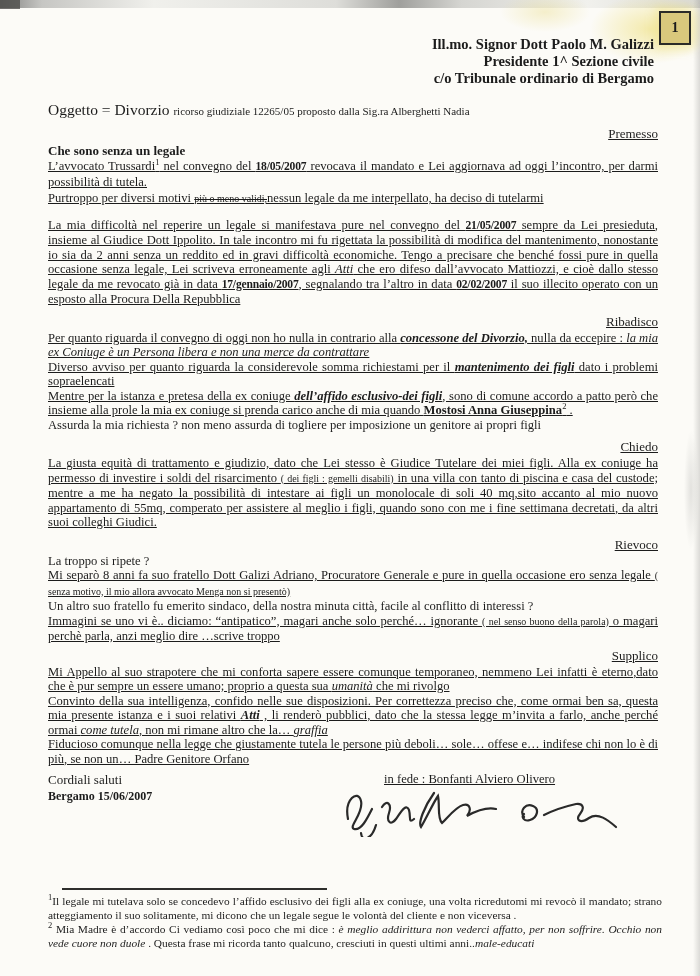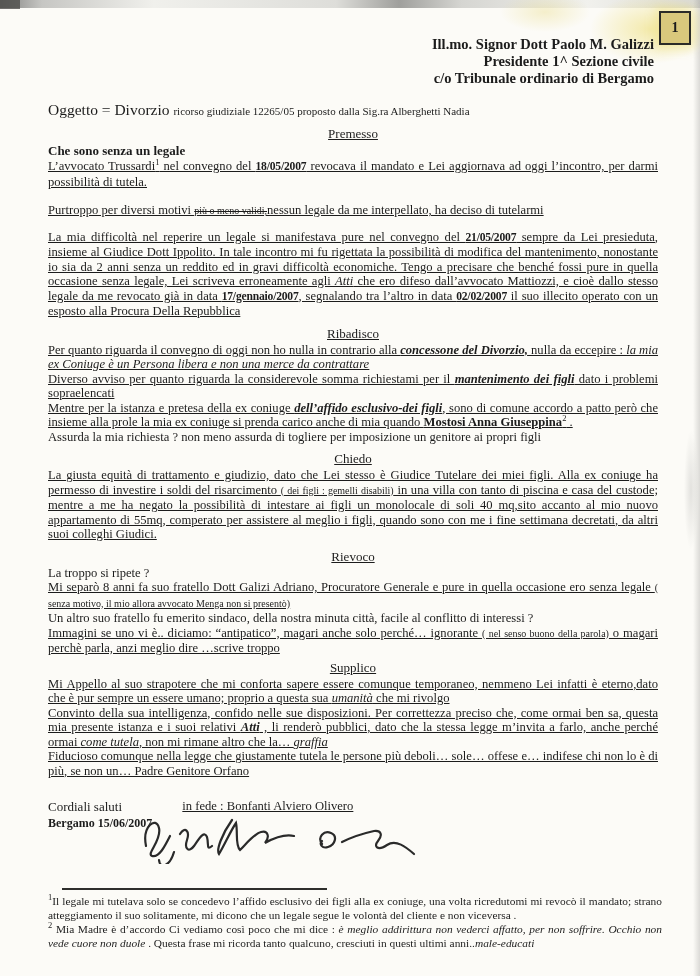--- a/index.html
+++ b/index.html
@@ -28,38 +28,38 @@
     position:absolute; top:11px; right:9px; width:28px; height:30px;
     background:#d9c87c; border:2px solid #2b2b28;
     display:flex; align-items:center; justify-content:center;
     font-weight:bold; font-size:14px; box-shadow:0 0 10px 4px rgba(236,220,110,.45);
   }
   
   .content { position:absolute; top:0; left:48px; width:610px; }
   .recipient { margin-top:36px; text-align:right; font-weight:bold; font-size:14.5px; line-height:17px; padding-right:4px; }
   .subject { margin-top:14px; font-size:15.5px; white-space:nowrap; }
   .subject .detail { font-size:11px; }
-  .sec-heading { text-align:center; font-size:13px; margin:7px 0 1px; }
+  .sec-heading { text-align:right; font-size:13px; margin:7px 0 1px; }
   .sec-heading span { text-decoration:underline; }
   .subhead { font-weight:bold; font-size:13px; margin:1px 0 0; }
   p { margin:0; font-size:12.6px; line-height:14.5px; }
   .j { text-align:justify;text-decoration:underline; }
   .b { font-weight:bold; }
   .i { font-style:italic; }
   .bi { font-weight:bold; font-style:italic; }
   .u { text-decoration:underline; }
   .sm { font-size:10px; }
   .strike { text-decoration:line-through; }
   .bd { font-weight:bold; font-size:11.6px; letter-spacing:-.2px; }
   sup.fnmark { font-size:8.5px; vertical-align:super; line-height:0; }
-  .purtroppo { text-decoration:underline; margin-top:14px; }
+  .purtroppo { text-decoration:underline; margin-top:2px; }
   .mt10 { margin-top:11px; }
   .mt4 { margin-top:4px; }
   
-  .closing { display:flex; justify-content:flex-start; margin-top:21px; }
+  .closing { display:flex; justify-content:space-between; margin-top:6px; }
   .closing-left { font-size:13px; line-height:16px; }
   .closing-left .b { font-size:12px; }
   .closing-right { width:290px; margin-right:14px; font-size:12.6px; }
   .closing-right .u { display:inline-block; margin-left:30px; }
   .signature { display:block; margin-top:-6px; margin-left:-20px; }
   
   .footnotes { position:absolute; top:888px; left:48px; width:614px; }
   .fn-rule { width:265px; border-top:2px solid #2e2e2c; margin:0 0 4px 14px; }
   .footnotes p { font-size:11.4px; line-height:14px; text-align:justify; }
 </style>

